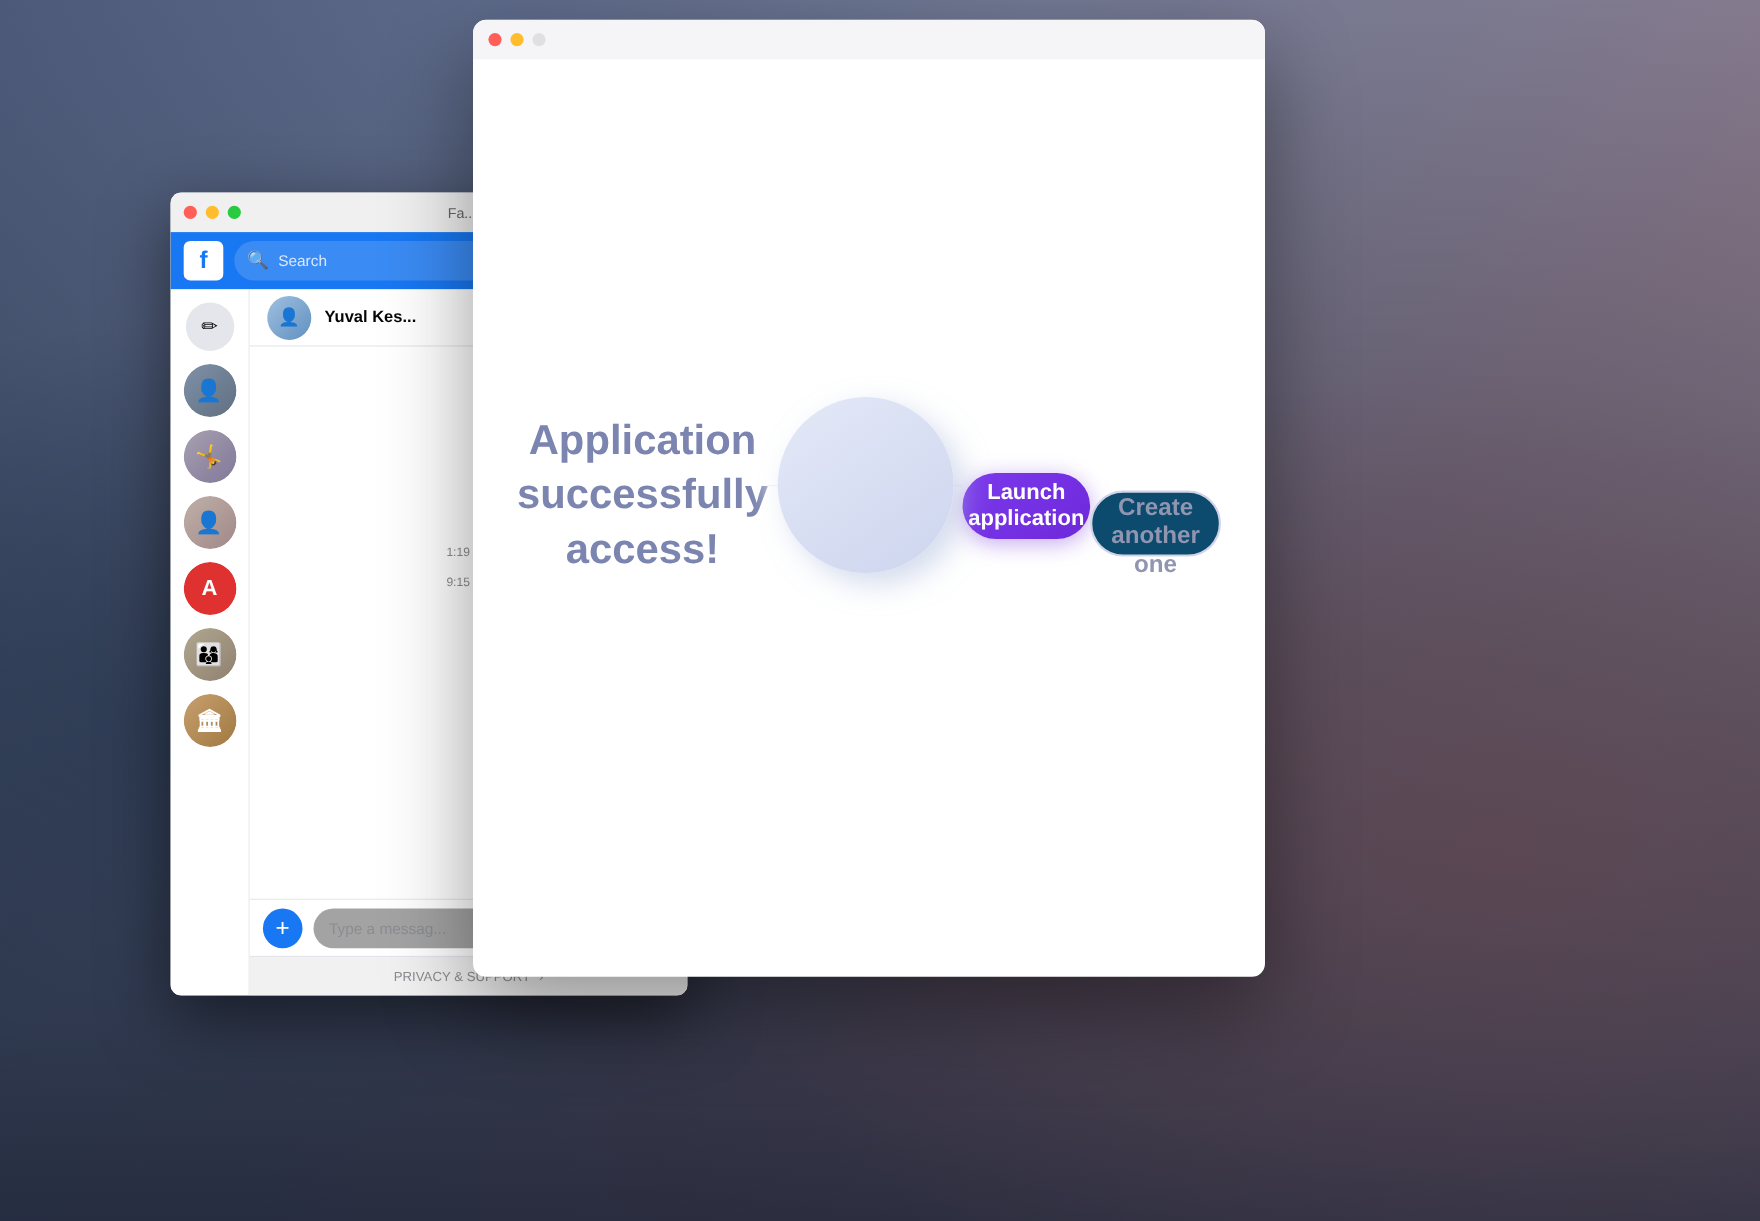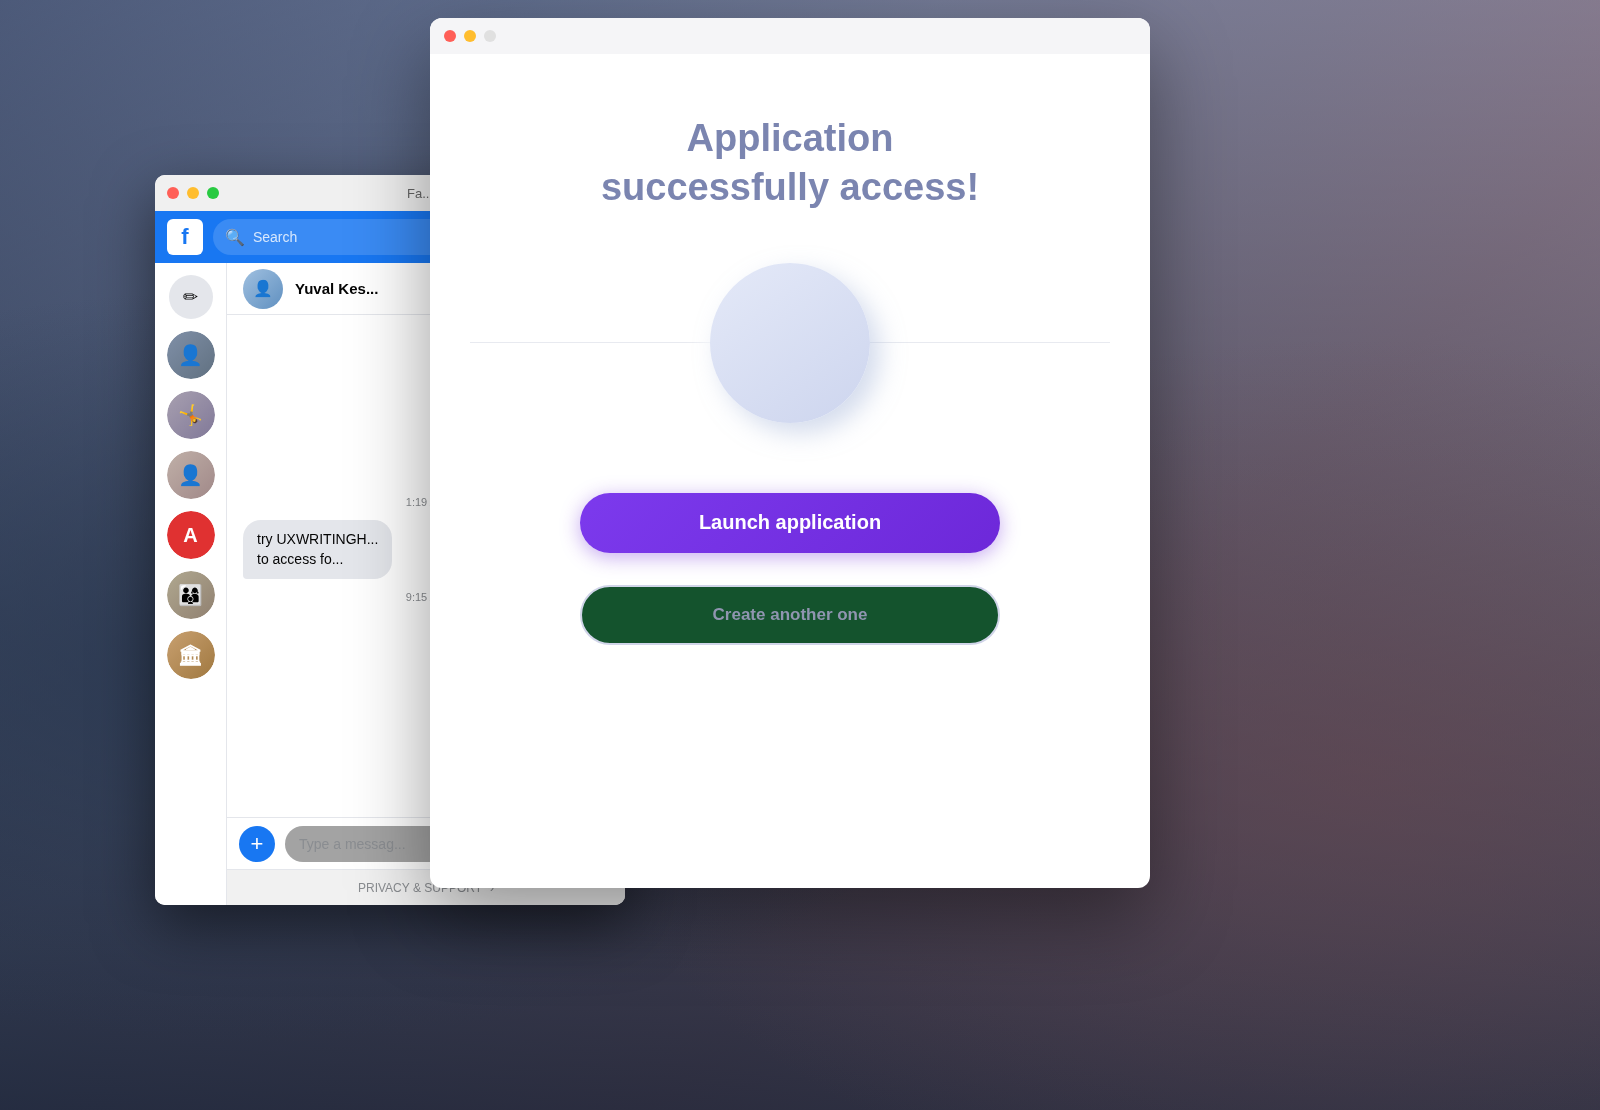--- a/index.html
+++ b/index.html
@@ -364,21 +364,21 @@
       height: 12px;
       border-radius: 50%;
     }
     .title-dot.close { background: #ff5f57; }
     .title-dot.min   { background: #ffbd2e; }
     .title-dot.max   { background: #e0e0e0; }
 
     .main-content {
       flex: 1;
       display: flex;
-      flex-direction: column;
+      flex-direction: row;
       align-items: center;
       padding: 60px 40px 50px;
       gap: 0;
     }
 
     .success-title {
       font-size: 38px;
       font-weight: 700;
       color: #7b85b0;
       text-align: center;
@@ -397,25 +397,25 @@
       font-size: 20px;
       font-weight: 700;
       cursor: pointer;
       margin-bottom: 32px;
       box-shadow: 0 4px 20px rgba(109, 40, 217, 0.4);
     }
 
     .btn-create-another {
       width: 420px;
       height: 60px;
-      background: #14532d;
+      background: #0c4a6e;
       border: 2px solid #d0d4e8;
       border-radius: 30px;
       color: #9095b0;
-      font-size: 17px;
+      font-size: 22px;
       font-weight: 600;
       cursor: pointer;
     }
 
     
     .icon-section {
       position: relative;
       width: 100%;
       display: flex;
       align-items: center;
@@ -504,23 +504,20 @@
       <div class="fb-chat-header">
         <div class="chat-avatar">👤</div>
         <span class="chat-header-name">Yuval Kes...</span>
       </div>
 
       <div class="fb-messages">
         <div class="msg-bubble msg-incoming">
           Hey! Is th...<br>to pay fo...<br>Netflix w...<br>other tha...<br>It doesn'...<br>Ukraine ...<br>Thanks!
         </div>
         <div class="msg-time">1:19 AM</div>
-        <div class="msg-bubble msg-outgoing">
-          try UXWRITINGH...<br>to access fo...
-        </div>
         <div class="msg-time">9:15 AM</div>
         <div class="msg-bubble msg-incoming">
           Worked! you
         </div>
       </div>
 
       <div class="fb-chat-input-area">
         <div class="plus-btn">+</div>
         <input class="chat-text-input" placeholder="Type a messag..." type="text" style="">
         <span class="emoji-btn">🙂</span>

